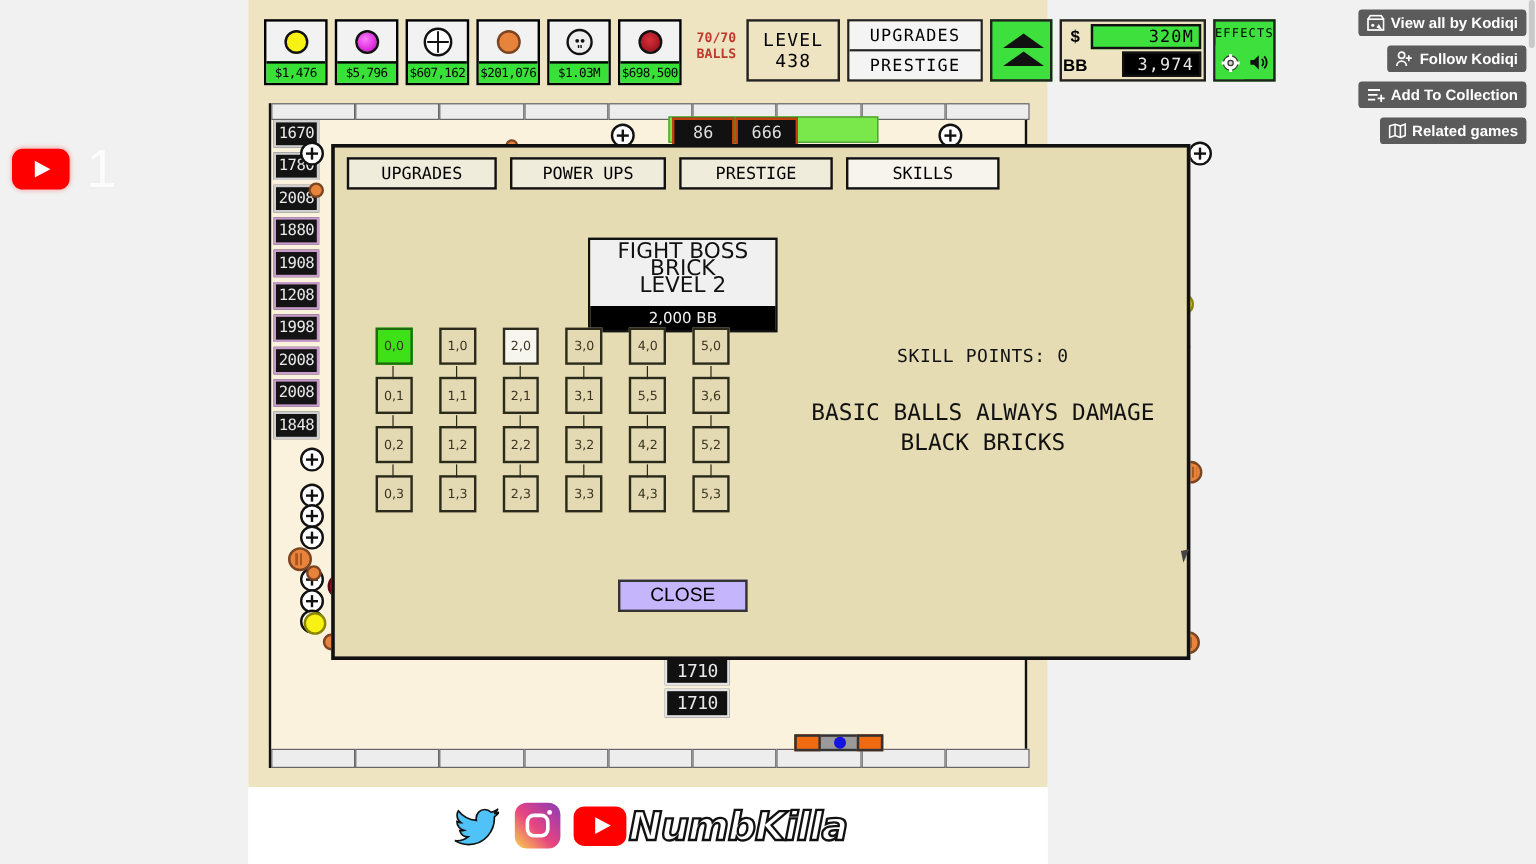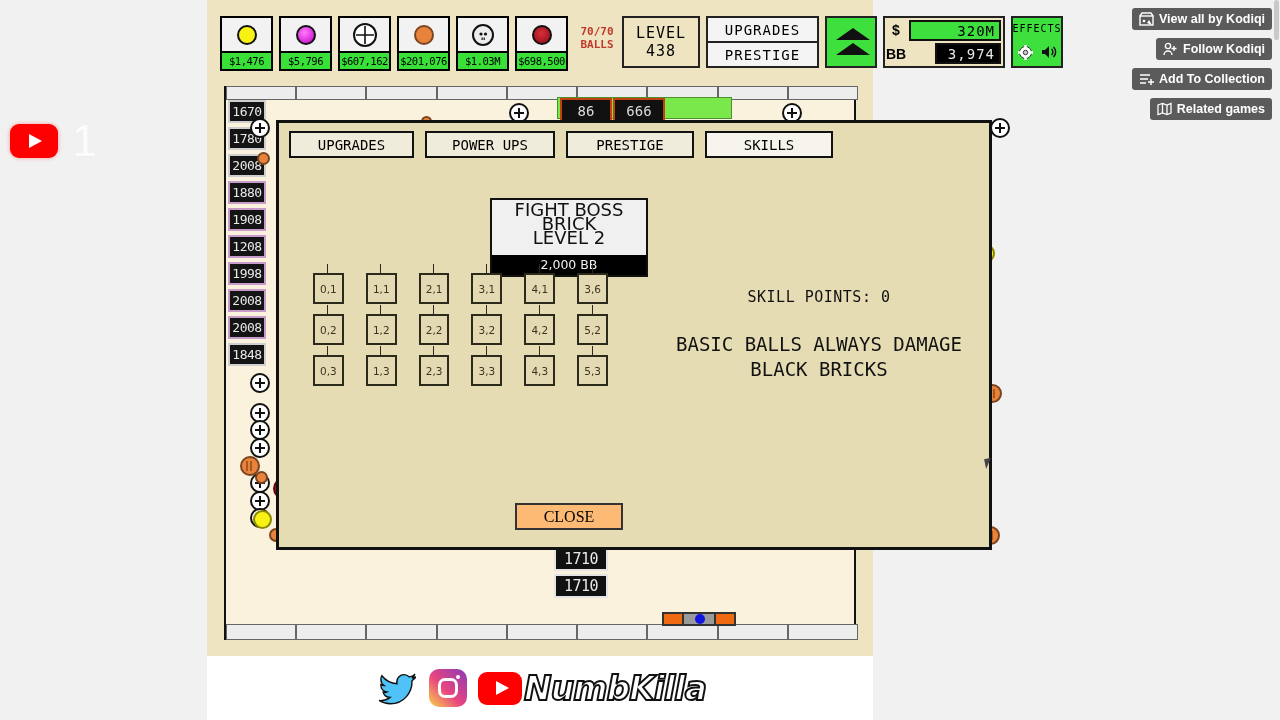--- a/index.html
+++ b/index.html
@@ -115,23 +115,23 @@
          align-items:center;justify-content:center;font-family:"DejaVu Sans",sans-serif;font-size:10.5px;color:#3a3420;
          position:relative;cursor:pointer;}
   .scell.green{background:#3ee018;border-color:#1d6d0a;}
   .scell.hover{background:#f6f5ee;}
   .scell.conn:before{content:"";position:absolute;left:50%;top:-11px;width:1px;height:11px;background:#2b2a1b;margin-left:-1px;}
 
   #sidepanel{position:absolute;left:380px;top:165px;width:320px;text-align:center;}
   #skillpts{font-family:"DejaVu Sans Mono",monospace;font-size:15px;color:#111;letter-spacing:.5px;}
   #skilldesc{margin-top:26px;font-family:"DejaVu Sans Mono",monospace;font-size:19px;color:#111;line-height:25px;letter-spacing:0px;}
 
-  #closebtn{position:absolute;left:236px;top:380px;width:108px;height:27px;border:2px solid #333;background:#fdba74;
+  #closebtn{position:absolute;left:236px;top:360px;width:108px;height:27px;border:2px solid #333;background:#c4b5fd;
             box-sizing:border-box;display:flex;align-items:center;justify-content:center;
-            font-family:Liberation Serif, serif;font-size:16px;cursor:pointer;}
+            font-family:Liberation Sans, sans-serif;font-size:16px;cursor:pointer;}
 
   
   #cursor{position:absolute;left:778px;top:458px;width:0;height:0;
           border-left:7px solid #444;border-bottom:10px solid transparent;border-right:4px solid transparent;transform:rotate(-12deg);}
 
   
   #footer{position:absolute;left:0;top:656px;width:666px;height:64px;background:#fff;display:flex;align-items:center;justify-content:center;gap:8px;}
   .sico{width:44px;height:40px;display:flex;align-items:center;justify-content:center;}
   #ig{width:38px;height:38px;border-radius:10px;background:linear-gradient(45deg,#f9d44b,#e8457f 45%,#8a3ab9);position:relative;}
   #ig:after{content:"";position:absolute;left:9px;top:9px;width:20px;height:20px;border:3px solid #fff;border-radius:7px;box-sizing:border-box;}
@@ -414,25 +414,33 @@
       <div id="bossbtn">
         <div class="top">
           <div>FIGHT BOSS BRICK</div>
           <div>LEVEL 2</div>
         </div>
         <div class="bot">2,000 BB</div>
       </div>
 
       <div id="skillgrid">
           <div class="srow">
+            <div class="scell green">0,0</div>
+            <div class="scell">1,0</div>
+            <div class="scell hover">2,0</div>
+            <div class="scell">3,0</div>
+            <div class="scell">4,0</div>
+            <div class="scell">5,0</div>
+          </div>
+          <div class="srow">
             <div class="scell conn">0,1</div>
             <div class="scell conn">1,1</div>
             <div class="scell conn">2,1</div>
             <div class="scell conn">3,1</div>
-            <div class="scell conn">4,1</div>
+            <div class="scell conn">5,5</div>
             <div class="scell conn">3,6</div>
           </div>
           <div class="srow">
             <div class="scell conn">0,2</div>
             <div class="scell conn">1,2</div>
             <div class="scell conn">2,2</div>
             <div class="scell conn">3,2</div>
             <div class="scell conn">4,2</div>
             <div class="scell conn">5,2</div>
           </div>

